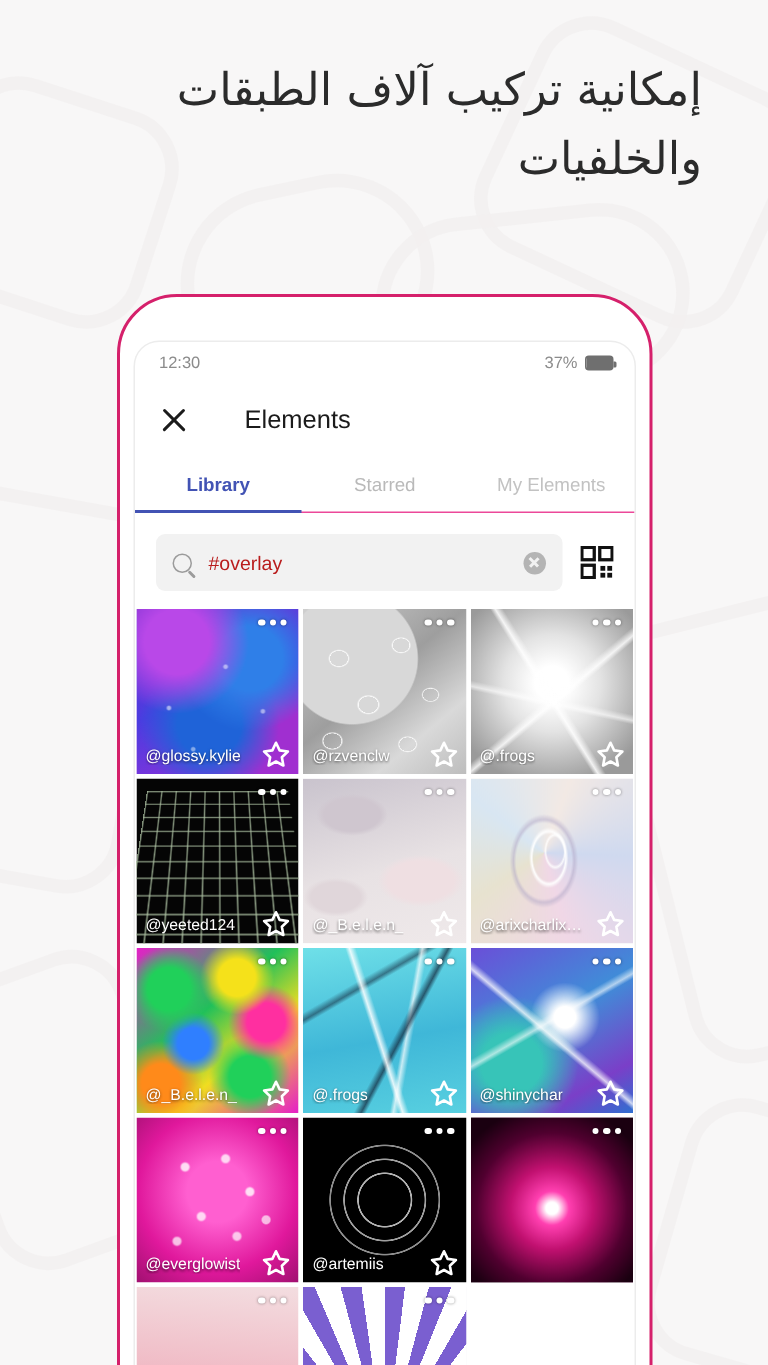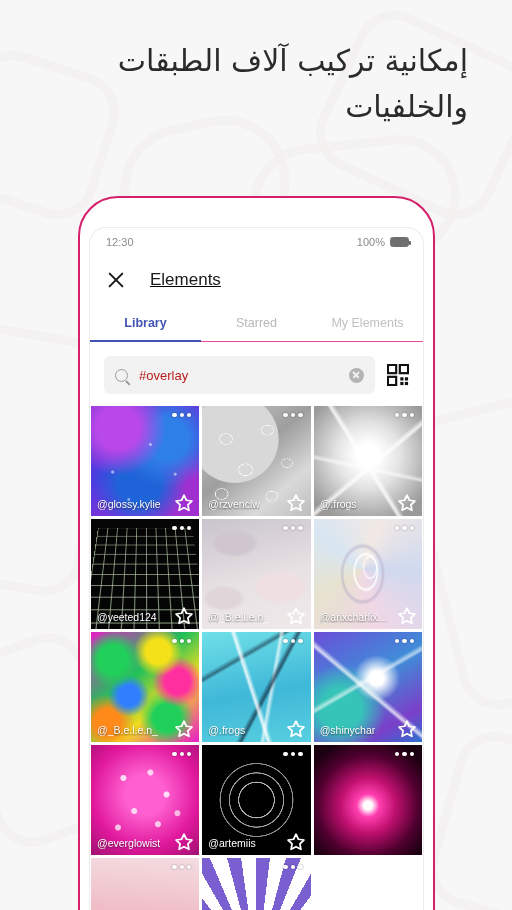--- a/index.html
+++ b/index.html
@@ -84,22 +84,21 @@
     content: ""; position: absolute; right: -3.4px; top: 2.5px;
     width: 2px; height: 4px; background: #6f6f6f; border-radius: 0 1px 1px 0;
   }
 
   
   .appbar {
     height: 48px;
     display: flex;
     align-items: center;
     padding: 0 16px;
-    gap: 24px;
-    text-decoration: underline;
+    gap: 37px;
   }
   .close-icon {
     width: 20px; height: 20px;
     position: relative;
     flex: 0 0 auto;
     cursor: pointer;
   }
   .close-icon::before, .close-icon::after {
     content: ""; position: absolute; left: 0; top: 9px;
     width: 20px; height: 2.2px; background: #1b1b1b; border-radius: 1px;
@@ -353,21 +352,21 @@
 </div>
 
 <div class="headline">إمكانية تركيب آلاف الطبقات والخلفيات</div>
 
 <div class="phone">
   <div class="phone-screen">
 
     <div class="statusbar">
       <span>12:30</span>
       <span class="status-right">
-        <span>100%</span>
+        <span>37%</span>
         <span class="battery"></span>
       </span>
     </div>
 
     <div class="appbar">
       <span class="close-icon"></span>
       <span class="appbar-title">Elements</span>
     </div>
 
     <div class="tabs">

